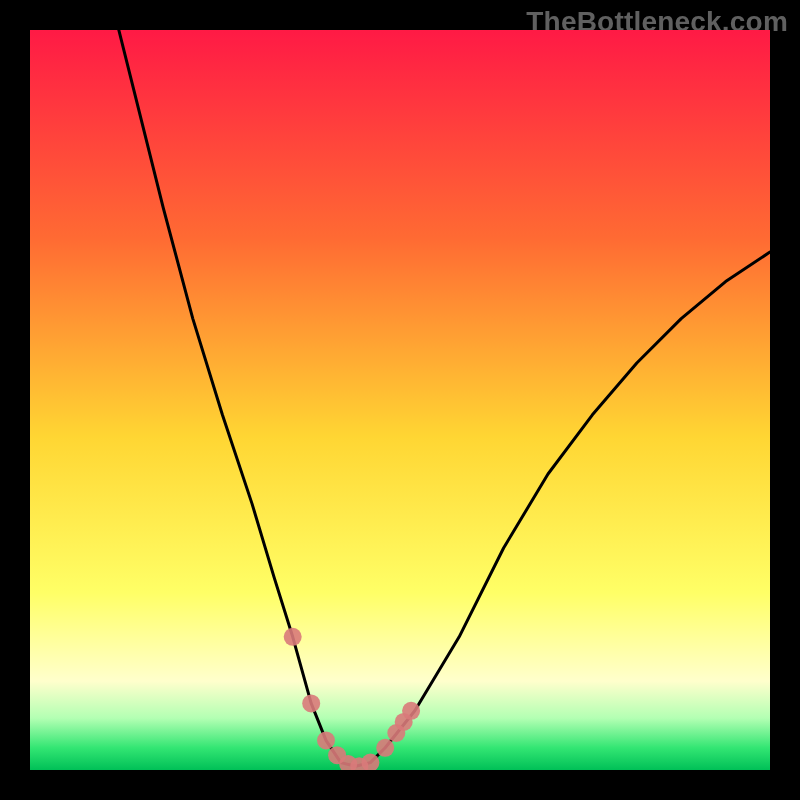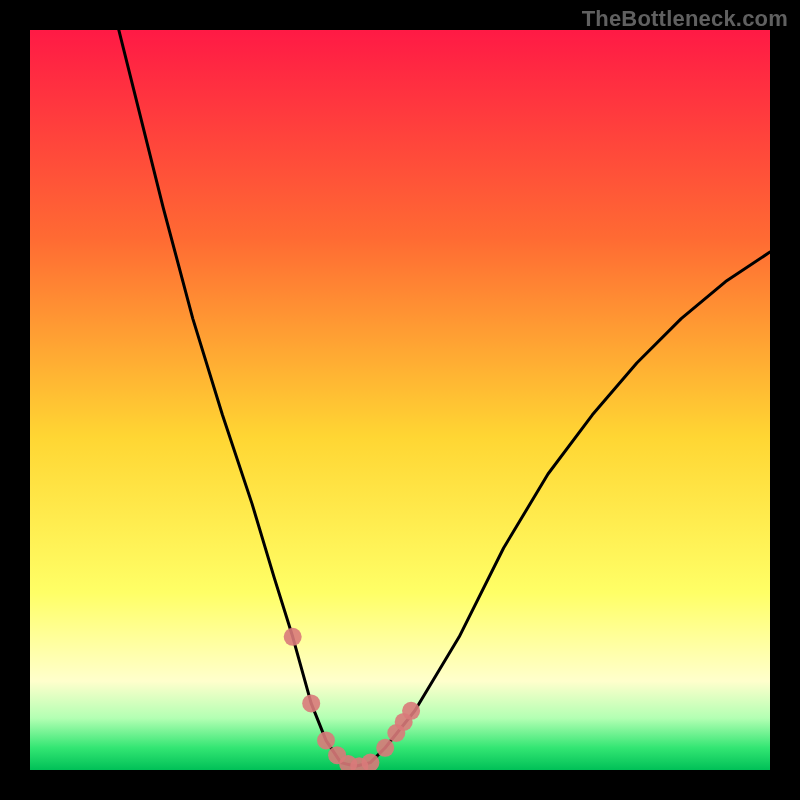--- a/index.html
+++ b/index.html
@@ -27,21 +27,21 @@
     overflow: hidden;
   }
   .plot-area svg {
     display: block;
   }
   .watermark {
     position: absolute;
     top: 6px;
     right: 12px;
     color: #606060;
-    font-size: 22px;
+    font-size: 28px;
     font-weight: 600;
     letter-spacing: 0.2px;
     user-select: none;
   }
 </style>
 </head>
 <body>
 
 <div class="frame">
 

